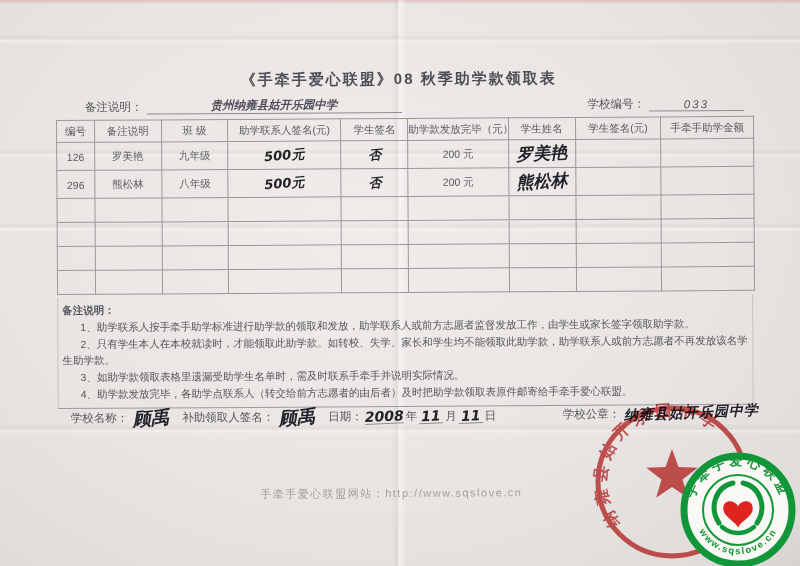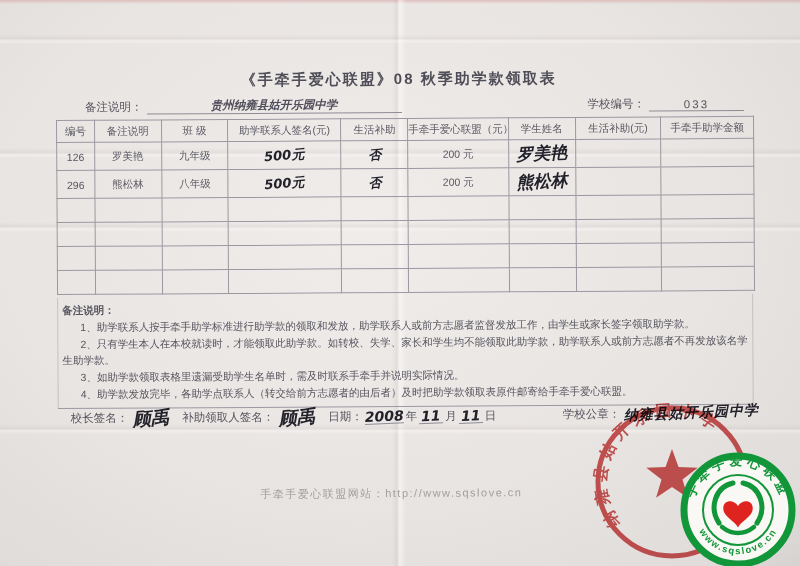--- a/index.html
+++ b/index.html
@@ -27,21 +27,21 @@
     position:absolute;top:70px;left:0;width:100%;text-align:center;
     font-size:15px;font-weight:bold;color:#4f4e58;letter-spacing:2px;
   }
   .school-line{
     position:absolute;top:97px;left:86px;right:55px;
     font-size:11.5px;color:#54535d;display:flex;align-items:flex-end;
   }
   .u-line{border-bottom:1px solid #8f8c96;display:inline-block;text-align:center;}
   .school-name-val{width:255px;margin-left:4px;}
   .school-code-gap{flex:1;}
-  .school-code-val{width:95px;margin-left:4px;letter-spacing:2px;}
+  .school-code-val{width:95px;margin-left:4px;letter-spacing:2px;font-style:italic;}
 
   .hand{
     color:#23222b;font-weight:bold;font-style:italic;
     font-family:"DejaVu Sans","Liberation Sans",sans-serif;
   }
   .hand.ink-soft{color:#514e5c;font-weight:600;}
 
   table.grant{
     position:absolute;left:57px;top:118px;width:698px;
     border-collapse:collapse;table-layout:fixed;
@@ -132,24 +132,24 @@
       <col style="width:9.6%">
         <col style="width:12.3%">
         <col style="width:13.3%">
     </colgroup>
     <tbody>
         <tr class="hdr">
       <th>编号</th>
       <th>备注说明</th>
       <th>班 级</th>
       <th>助学联系人签名(元)</th>
-      <th>生活补助</th>
-      <th>手牵手爱心联盟（元）</th>
+      <th>学生签名</th>
+      <th>助学款发放完毕（元）</th>
       <th>学生姓名</th>
-      <th>生活补助(元)</th>
+      <th>学生签名(元)</th>
       <th>手牵手助学金额</th>
     </tr>
     <tr class="filled">
       <td>126</td>
       <td>罗美艳</td>
       <td>九年级</td>
       <td><span class="hand hand-entry">500元</span></td>
       <td><span class="hand hand-entry">否</span></td>
       <td>200 元</td>
       <td><span class="hand hand-sig">罗美艳</span></td>
@@ -216,21 +216,21 @@
 
   <div class="notes">
     <div class="note-heading">备注说明：</div>
     <div class="note-item">1、助学联系人按手牵手助学标准进行助学款的领取和发放，助学联系人或前方志愿者监督发放工作，由学生或家长签字领取助学款。</div>
     <div class="note-item">2、只有学生本人在本校就读时，才能领取此助学款。如转校、失学、家长和学生均不能领取此助学款，助学联系人或前方志愿者不再发放该名学生助学款。</div>
     <div class="note-item">3、如助学款领取表格里遗漏受助学生名单时，需及时联系手牵手并说明实际情况。</div>
     <div class="note-item">4、助学款发放完毕，各助学点联系人（转交给前方志愿者的由后者）及时把助学款领取表原件邮寄给手牵手爱心联盟。</div>
   </div>
 
   <div class="sign-line">
-    <span>校长签名：</span>
+    <span>学校名称：</span>
     <span class="hand sig-name">顾禹</span>
     <span>补助领取人签名：</span>
     <span class="hand sig-name">顾禹</span>
     <span>日期：</span>
     <span class="hand date-num">2008</span>
     <span>年</span>
     <span class="hand date-num small">11</span>
     <span>月</span>
     <span class="hand date-num small">11</span>
     <span>日</span>

